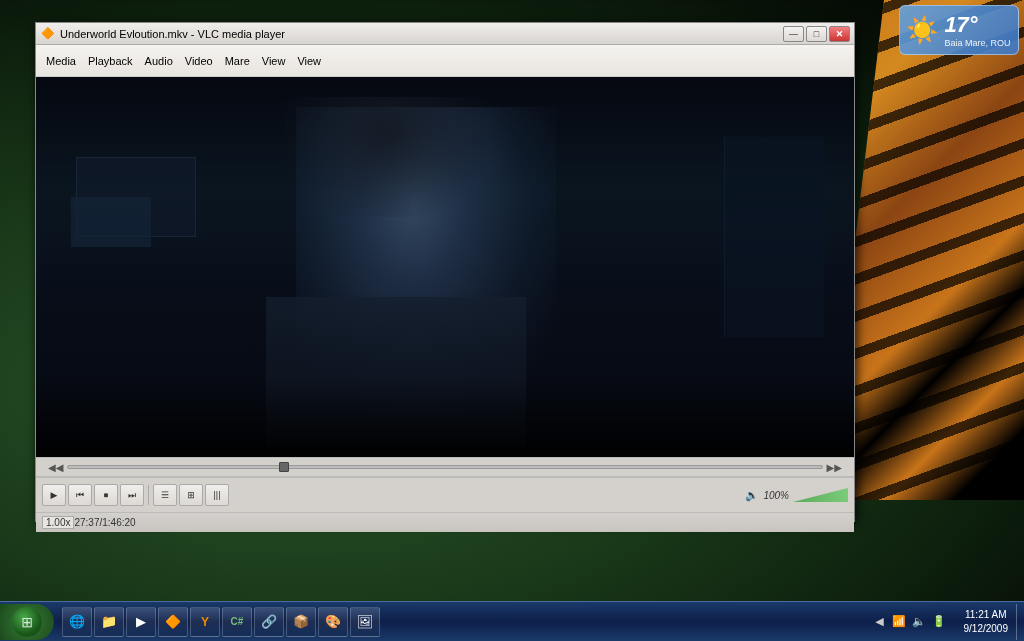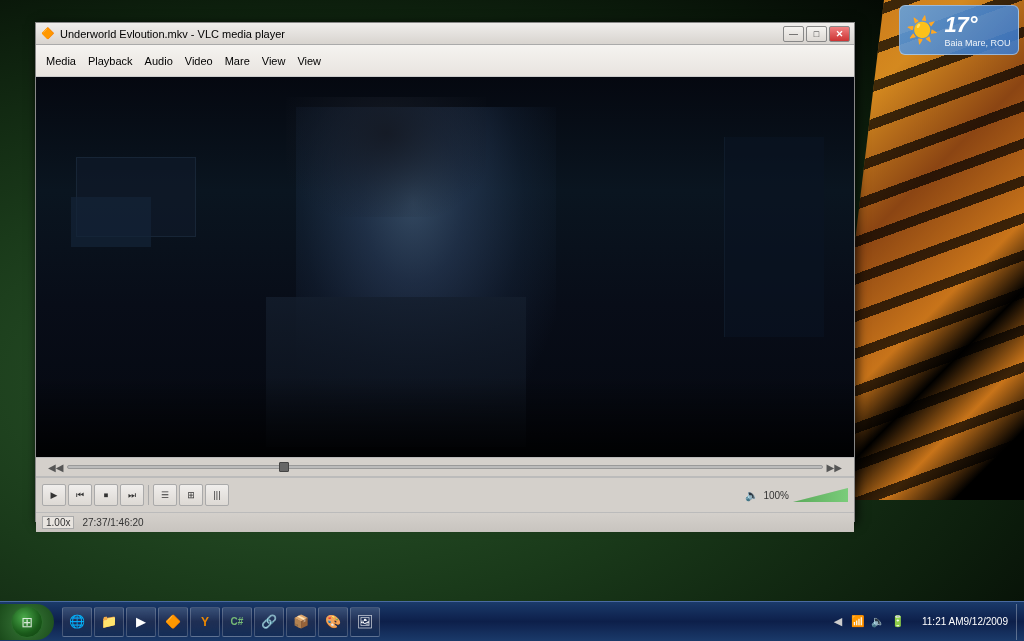--- a/index.html
+++ b/index.html
@@ -223,20 +223,21 @@
     }
 
     .volume-icon {
       font-size: 11px;
       color: #555;
     }
 
     .volume-label {
       font-size: 10px;
       color: #333;
+      font-style: italic;
     }
 
     
     .status-bar {
       background: linear-gradient(to bottom, #d4d0cb, #c8c4bf);
       height: 20px;
       display: flex;
       align-items: center;
       padding: 0 6px;
       border-top: 1px solid #bbb;
@@ -244,21 +245,20 @@
 
     .status-filename {
       flex: 1;
       font-size: 10px;
       color: #333;
     }
 
     .status-right {
       display: flex;
       align-items: center;
-      gap: 8px;
       font-size: 10px;
       color: #333;
     }
 
     .status-speed {
       background: #e8e4df;
       border: 1px solid #aaa;
       padding: 0 3px;
       font-size: 10px;
     }
@@ -347,21 +347,21 @@
       height: 16px;
       display: flex;
       align-items: center;
       justify-content: center;
       font-size: 11px;
       color: #ccc;
     }
 
     .clock-area {
       display: flex;
-      flex-direction: row;
+      flex-direction: column;
       align-items: center;
       padding: 0 8px;
       color: white;
       font-size: 10px;
       line-height: 1.4;
     }
 
     
     .weather-widget {
       position: absolute;

